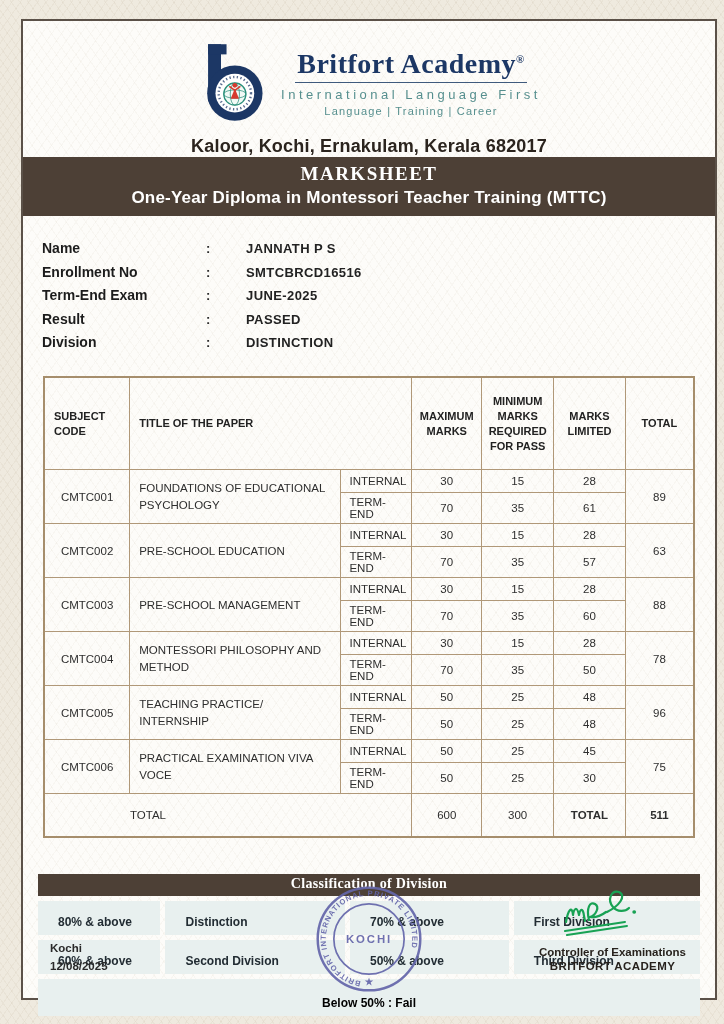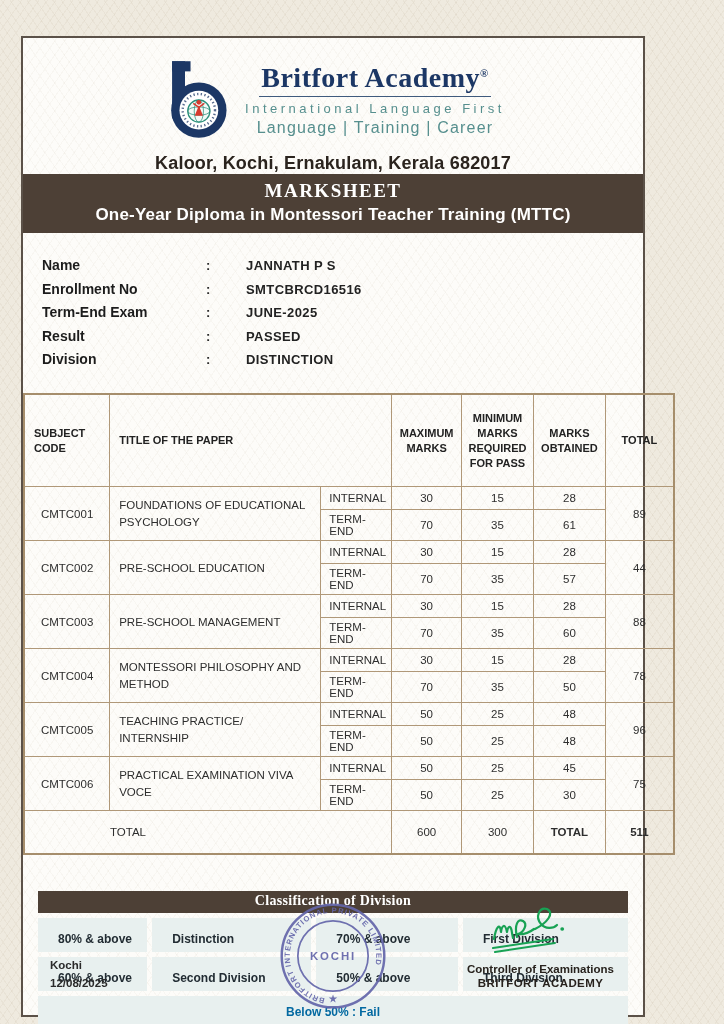--- a/index.html
+++ b/index.html
@@ -11,38 +11,38 @@
   html,body{margin:0;padding:0;}
   body{
     width:724px;height:1024px;position:relative;overflow:hidden;
     background:
       repeating-linear-gradient(55deg, rgba(190,175,150,.12) 0 1px, transparent 1px 7px),
       repeating-linear-gradient(-55deg, rgba(190,175,150,.12) 0 1px, transparent 1px 7px),
       #efeadf;
     font-family:"Liberation Sans",sans-serif;color:var(--ink);
   }
   .page{
-    position:absolute;left:21px;top:36px;width:624px;height:981px;
+    position:absolute;left:21px;top:19px;width:696px;height:981px;
     border:2px solid var(--page_border);
     background:
       repeating-linear-gradient(55deg, rgba(205,195,175,.10) 0 1px, transparent 1px 8px),
       repeating-linear-gradient(-55deg, rgba(205,195,175,.10) 0 1px, transparent 1px 8px),
       #fdfcf9;
   }
   
   .brand{display:flex;justify-content:center;align-items:center;gap:12px;margin-top:20px;}
   .brand-text{text-align:center;}
   .academy-name{
     font-family:"Liberation Serif",serif;font-weight:bold;color:var(--navy);
     font-size:28px;letter-spacing:.5px;line-height:1;
     display:inline-block;border-bottom:1.5px solid #3f5a7d;padding:0 2px 4px 2px;
   }
   .academy-name sup{font-size:11px;font-weight:bold;}
   .tagline{color:var(--teal);font-size:13px;letter-spacing:3.5px;margin-top:4px;font-weight:500;}
-  .services{color:var(--teal);font-size:16px;letter-spacing:1.2px;margin-top:3px;font-weight:500;}
+  .services{color:var(--teal);font-size:11px;letter-spacing:1.2px;margin-top:3px;font-weight:500;}
   .address{text-align:center;font-weight:bold;font-size:18px;color:#2b241e;margin-top:11px;letter-spacing:.2px;}
   
   .title-bar{background:var(--brown_bar);color:#fff;text-align:center;padding:6px 0 8px;}
   .tb-title{font-family:"Liberation Serif",serif;font-size:19px;font-weight:bold;letter-spacing:1.5px;}
   .tb-subtitle{font-size:17px;font-weight:bold;margin-top:3px;letter-spacing:.2px;}
   
   .student{margin:24px 0 0 19px;}
   .student-row{display:grid;grid-template-columns:140px 16px auto;align-items:baseline;margin-bottom:7.5px;gap:24px;}
   .student-label{font-weight:bold;font-size:14px;color:#1c1c1c;}
   .student-sep{font-weight:bold;font-size:13px;}
@@ -65,21 +65,21 @@
   .marks .bold{font-weight:bold;}
   
   .classification{margin:36px 15px 0;}
   .class-bar{background:var(--brown_bar);color:#fff;text-align:center;
     font-family:"Liberation Serif",serif;font-weight:bold;font-size:14px;padding:2px 0 4px;letter-spacing:.3px;}
   .class-row{display:flex;gap:5px;margin-top:5px;}
   .class-cell{background:var(--class_cell_bg);font-size:12px;font-weight:bold;color:#222c33;
     padding:14px 0 6px 20px;}
   .c1{flex:0 0 18.5%;} .c2{flex:1 1 27%;} .c3{flex:0 0 24%;} .c4{flex:1 1 28%;}
   .fail-row{background:var(--class_cell_bg);text-align:center;margin-top:5px;
-    font-size:12px;font-weight:bold;color:#0369a1;padding:9px 0 6px;}
+    font-size:12px;font-weight:bold;color:#000000;padding:17px 0 6px;}
   
   .footer{position:absolute;left:0;right:0;bottom:4px;height:110px;text-decoration:underline;}
   .place-date{position:absolute;left:27px;bottom:18px;font-size:11.5px;font-weight:bold;color:#2a2a2a;line-height:1.55;}
   .stamp{position:absolute;left:50%;transform:translateX(-50%);top:-2px;opacity:.92;}
   .signature-block{position:absolute;right:10px;top:2px;width:185px;text-align:center;}
   .sig-svg{display:block;margin:0 auto;}
   .sig-role{font-size:11.5px;font-weight:bold;color:#27221d;margin-top:2px;}
   .sig-org{font-size:11.5px;font-weight:bold;color:#27221d;letter-spacing:.4px;margin-top:2px;}
   .stamp text{fill:var(--stamp_blue);font-family:"Liberation Sans",sans-serif;font-weight:bold;}
   .ring-text{font-size:8px;letter-spacing:1px;}
@@ -158,21 +158,21 @@
         <col style="width:72px">
         <col style="width:72px">
         <col style="width:69px">
     </colgroup>
     <tbody>
         <tr class="header-row">
       <th class="left">SUBJECT CODE</th>
       <th class="left" colspan="2">TITLE OF THE PAPER</th>
       <th>MAXIMUM MARKS</th>
       <th>MINIMUM MARKS REQUIRED FOR PASS</th>
-      <th>MARKS OBTAINED</th>
+      <th>MARKS LIMITED</th>
       <th>TOTAL</th>
     </tr>
 
     <tr class="subrow">
       <td class="code" rowspan="2">CMTC001</td>
       <td class="title" rowspan="2">FOUNDATIONS OF EDUCATIONAL PSYCHOLOGY</td>
       <td class="sub">INTERNAL</td>
       <td class="num">30</td>
       <td class="num">15</td>
       <td class="num">28</td>
@@ -185,21 +185,21 @@
       <td class="num">61</td>
     </tr>
 
     <tr class="subrow">
       <td class="code" rowspan="2">CMTC002</td>
       <td class="title" rowspan="2">PRE-SCHOOL EDUCATION</td>
       <td class="sub">INTERNAL</td>
       <td class="num">30</td>
       <td class="num">15</td>
       <td class="num">28</td>
-      <td class="num" rowspan="2">44</td>
+      <td class="num" rowspan="2">63</td>
     </tr>
     <tr class="subrow">
       <td class="sub">TERM-END</td>
       <td class="num">70</td>
       <td class="num">35</td>
       <td class="num">57</td>
     </tr>
 
     <tr class="subrow">
       <td class="code" rowspan="2">CMTC003</td>

